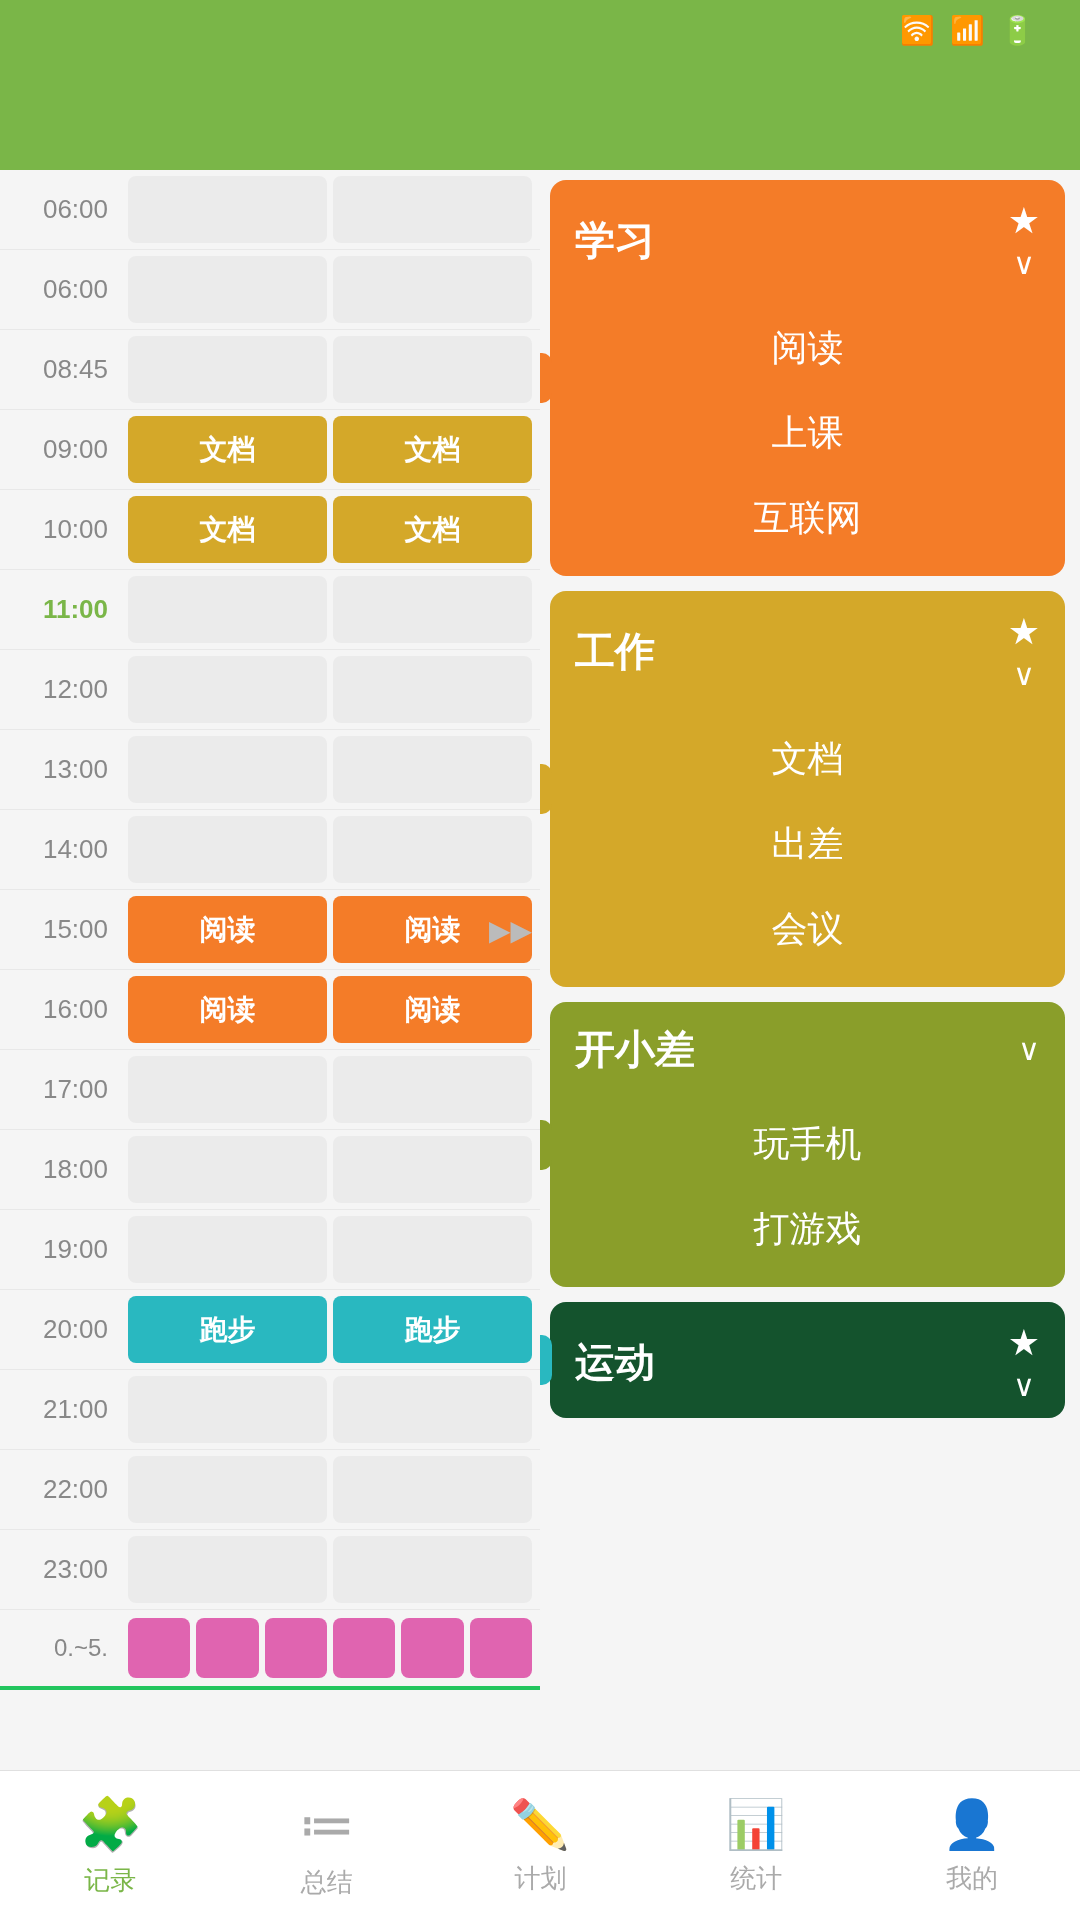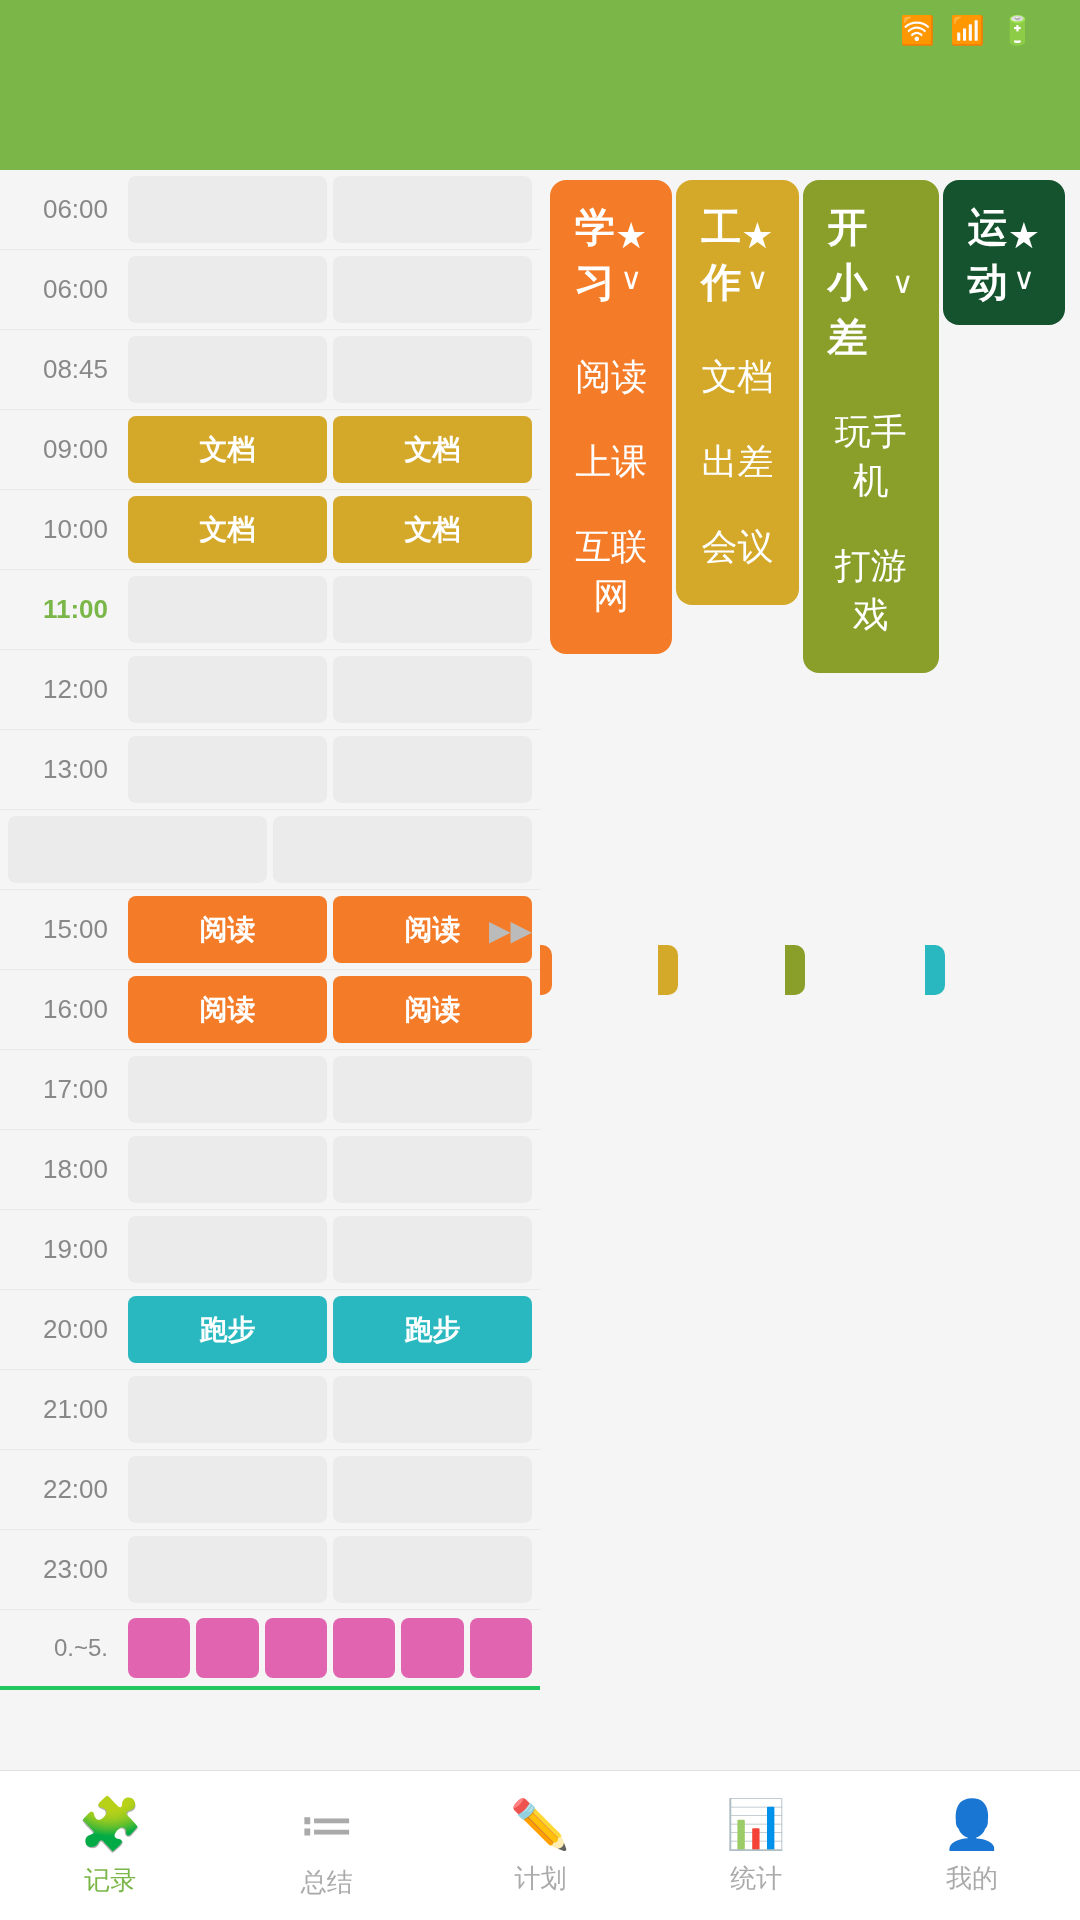--- a/index.html
+++ b/index.html
@@ -168,22 +168,22 @@
       background: #e064b0;
       height: 60px;
     }
 
     
     .sidebar {
       flex: 0 0 540px;
       overflow-y: auto;
       padding: 10px 15px 10px 10px;
       display: flex;
-      flex-direction: row;
-      gap: 4px;
+      flex-direction: column;
+      gap: 15px;
     }
 
     .panel {
       border-radius: 16px;
       overflow: visible;
       position: relative;
     }
 
     .panel-header {
       display: flex;
@@ -383,20 +383,21 @@
         <div class="time-row">
           <div class="time-label">13:00</div>
           <div class="time-cells">
             <div class="time-cell empty"></div>
             <div class="time-cell empty"></div>
           </div>
         </div>
       </div>
       <div class="time-row-wrapper">
         <div class="time-row">
+          <div class="time-label">14:00</div>
           <div class="time-cells">
             <div class="time-cell empty"></div>
             <div class="time-cell empty"></div>
           </div>
         </div>
       </div>
       <div class="time-row-wrapper">
         <div class="time-row" style="position: relative;">
           <div class="time-label">15:00</div>
           <div class="time-cells">

